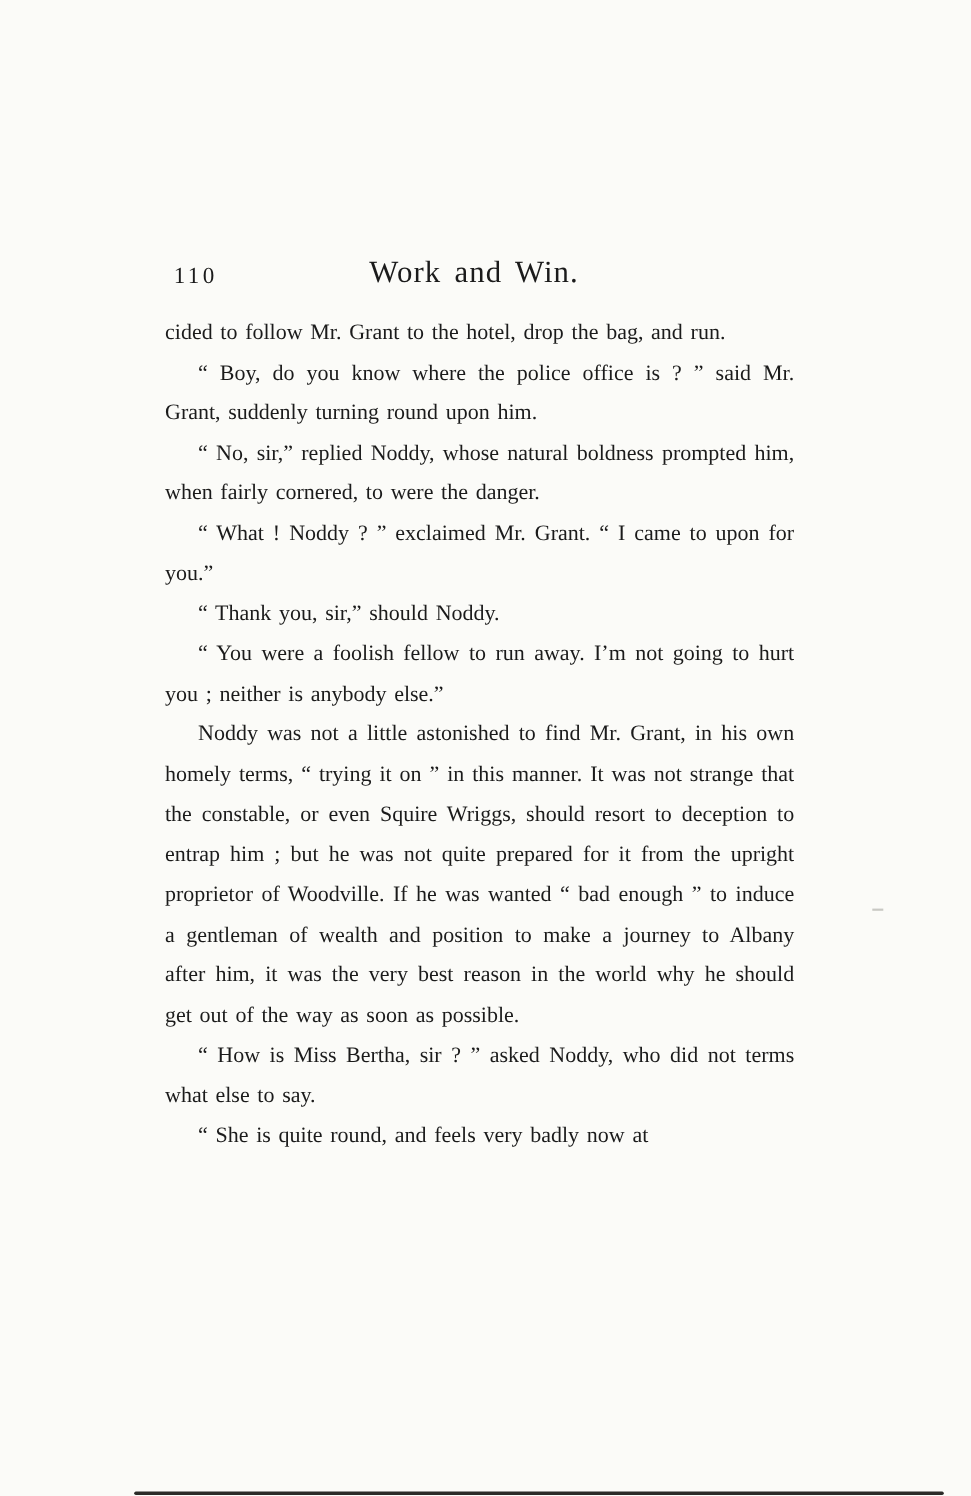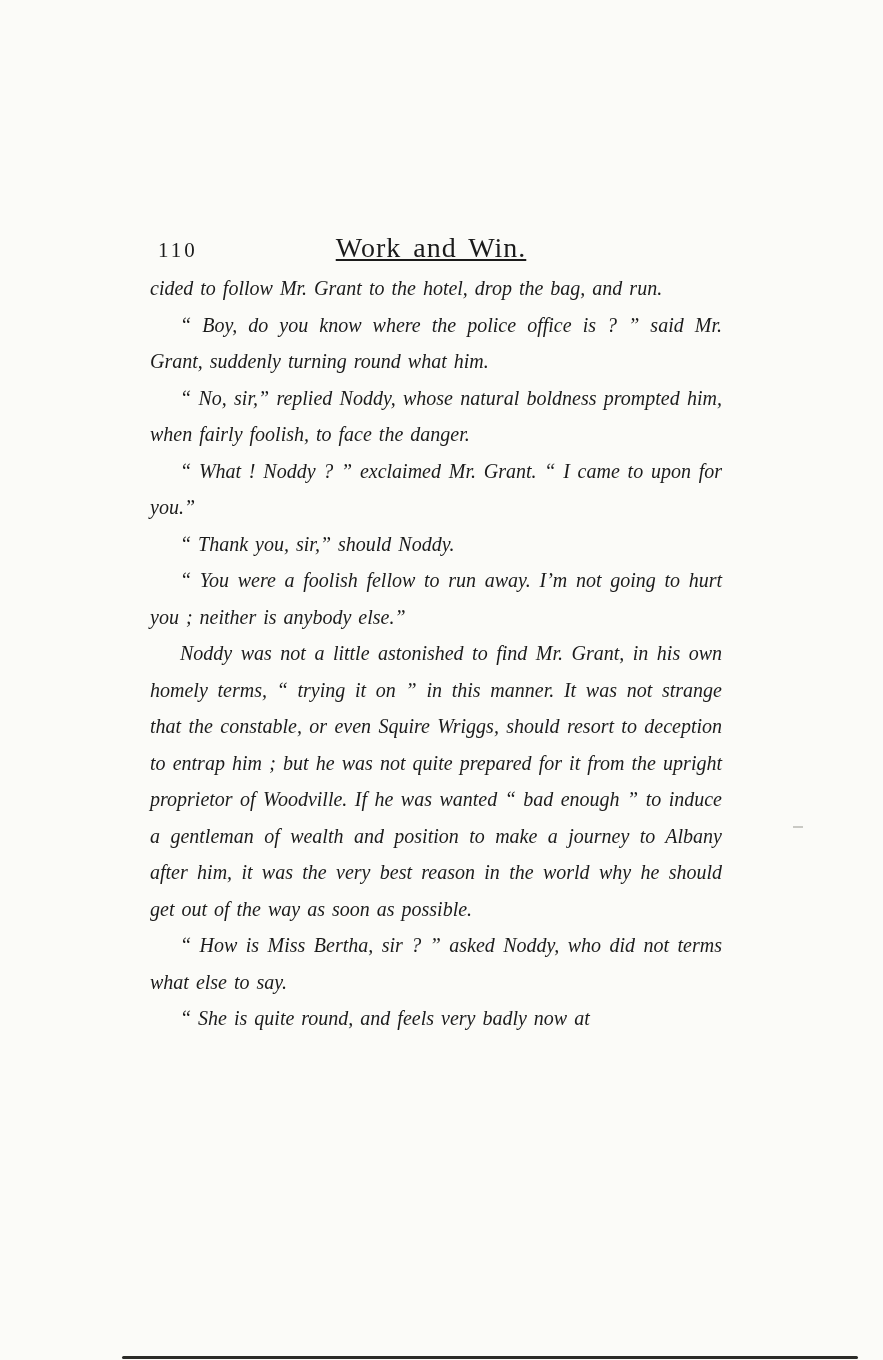--- a/index.html
+++ b/index.html
@@ -17,49 +17,47 @@
     }
     .scan-page {
       position: absolute;
       left: 150px;
       top: 232px;
       width: 572px;
     }
     .page-header {
       position: relative;
       height: 36px;
-      margin-bottom: 2px;
+      margin-bottom: 16px;
     }
     .page-number {
       position: absolute;
       left: 8px;
       top: 6px;
       font-size: 21px;
       letter-spacing: 3px;
     }
     .running-title {
       position: absolute;
       left: 0;
       right: 10px;
       top: 0;
       text-align: center;
       font-size: 28px;
       letter-spacing: 1px;
       word-spacing: 4px;
-      text-decoration: underline;
     }
     .text-block {
       font-size: 20px;
       line-height: 36.5px;
       text-align: justify;
       word-spacing: 2px;
     }
     .text-block p {
       margin: 0;
-      font-style: italic;
     }
     .text-block p.indent {
       text-indent: 30px;
     }
     .scan-artifact {
       position: absolute;
       left: 793px;
       top: 826px;
       width: 10px;
       height: 2px;
@@ -80,22 +78,22 @@
 
 <div class="scan-page">
 
   <div class="page-header">
     <span class="page-number">110</span>
     <span class="running-title">Work and Win.</span>
   </div>
 
   <div class="text-block">
     <p>cided to follow Mr. Grant to the hotel, drop the bag, and run.</p>
-    <p class="indent">“ Boy, do you know where the police office is ? ” said Mr. Grant, suddenly turning round what him.</p>
-    <p class="indent">“ No, sir,” replied Noddy, whose natural boldness prompted him, when fairly foolish, to face the danger.</p>
+    <p class="indent">“ Boy, do you know where the police office is ? ” said Mr. Grant, suddenly turning round upon him.</p>
+    <p class="indent">“ No, sir,” replied Noddy, whose natural boldness prompted him, when fairly cornered, to were the danger.</p>
     <p class="indent">“ What !   Noddy ? ” exclaimed Mr. Grant.   “ I came to upon for you.”</p>
     <p class="indent">“ Thank you, sir,” should Noddy.</p>
     <p class="indent">“ You were a foolish fellow to run away.  I’m not going to hurt you ; neither is anybody else.”</p>
     <p class="indent">Noddy was not a little astonished to find Mr. Grant, in his own homely terms, “ trying it on ” in this manner.  It was not strange that the constable, or even Squire Wriggs, should resort to deception to entrap him ; but he was not quite prepared for it from the upright proprietor of Woodville.  If he was wanted “ bad enough ” to induce a gentleman of wealth and position to make a journey to Albany after him, it was the very best reason in the world why he should get out of the way as soon as possible.</p>
     <p class="indent">“ How is Miss Bertha, sir ? ” asked Noddy, who did not terms what else to say.</p>
     <p class="indent">“ She is quite round, and feels very badly now at</p>
   </div>
 
 </div>
 

